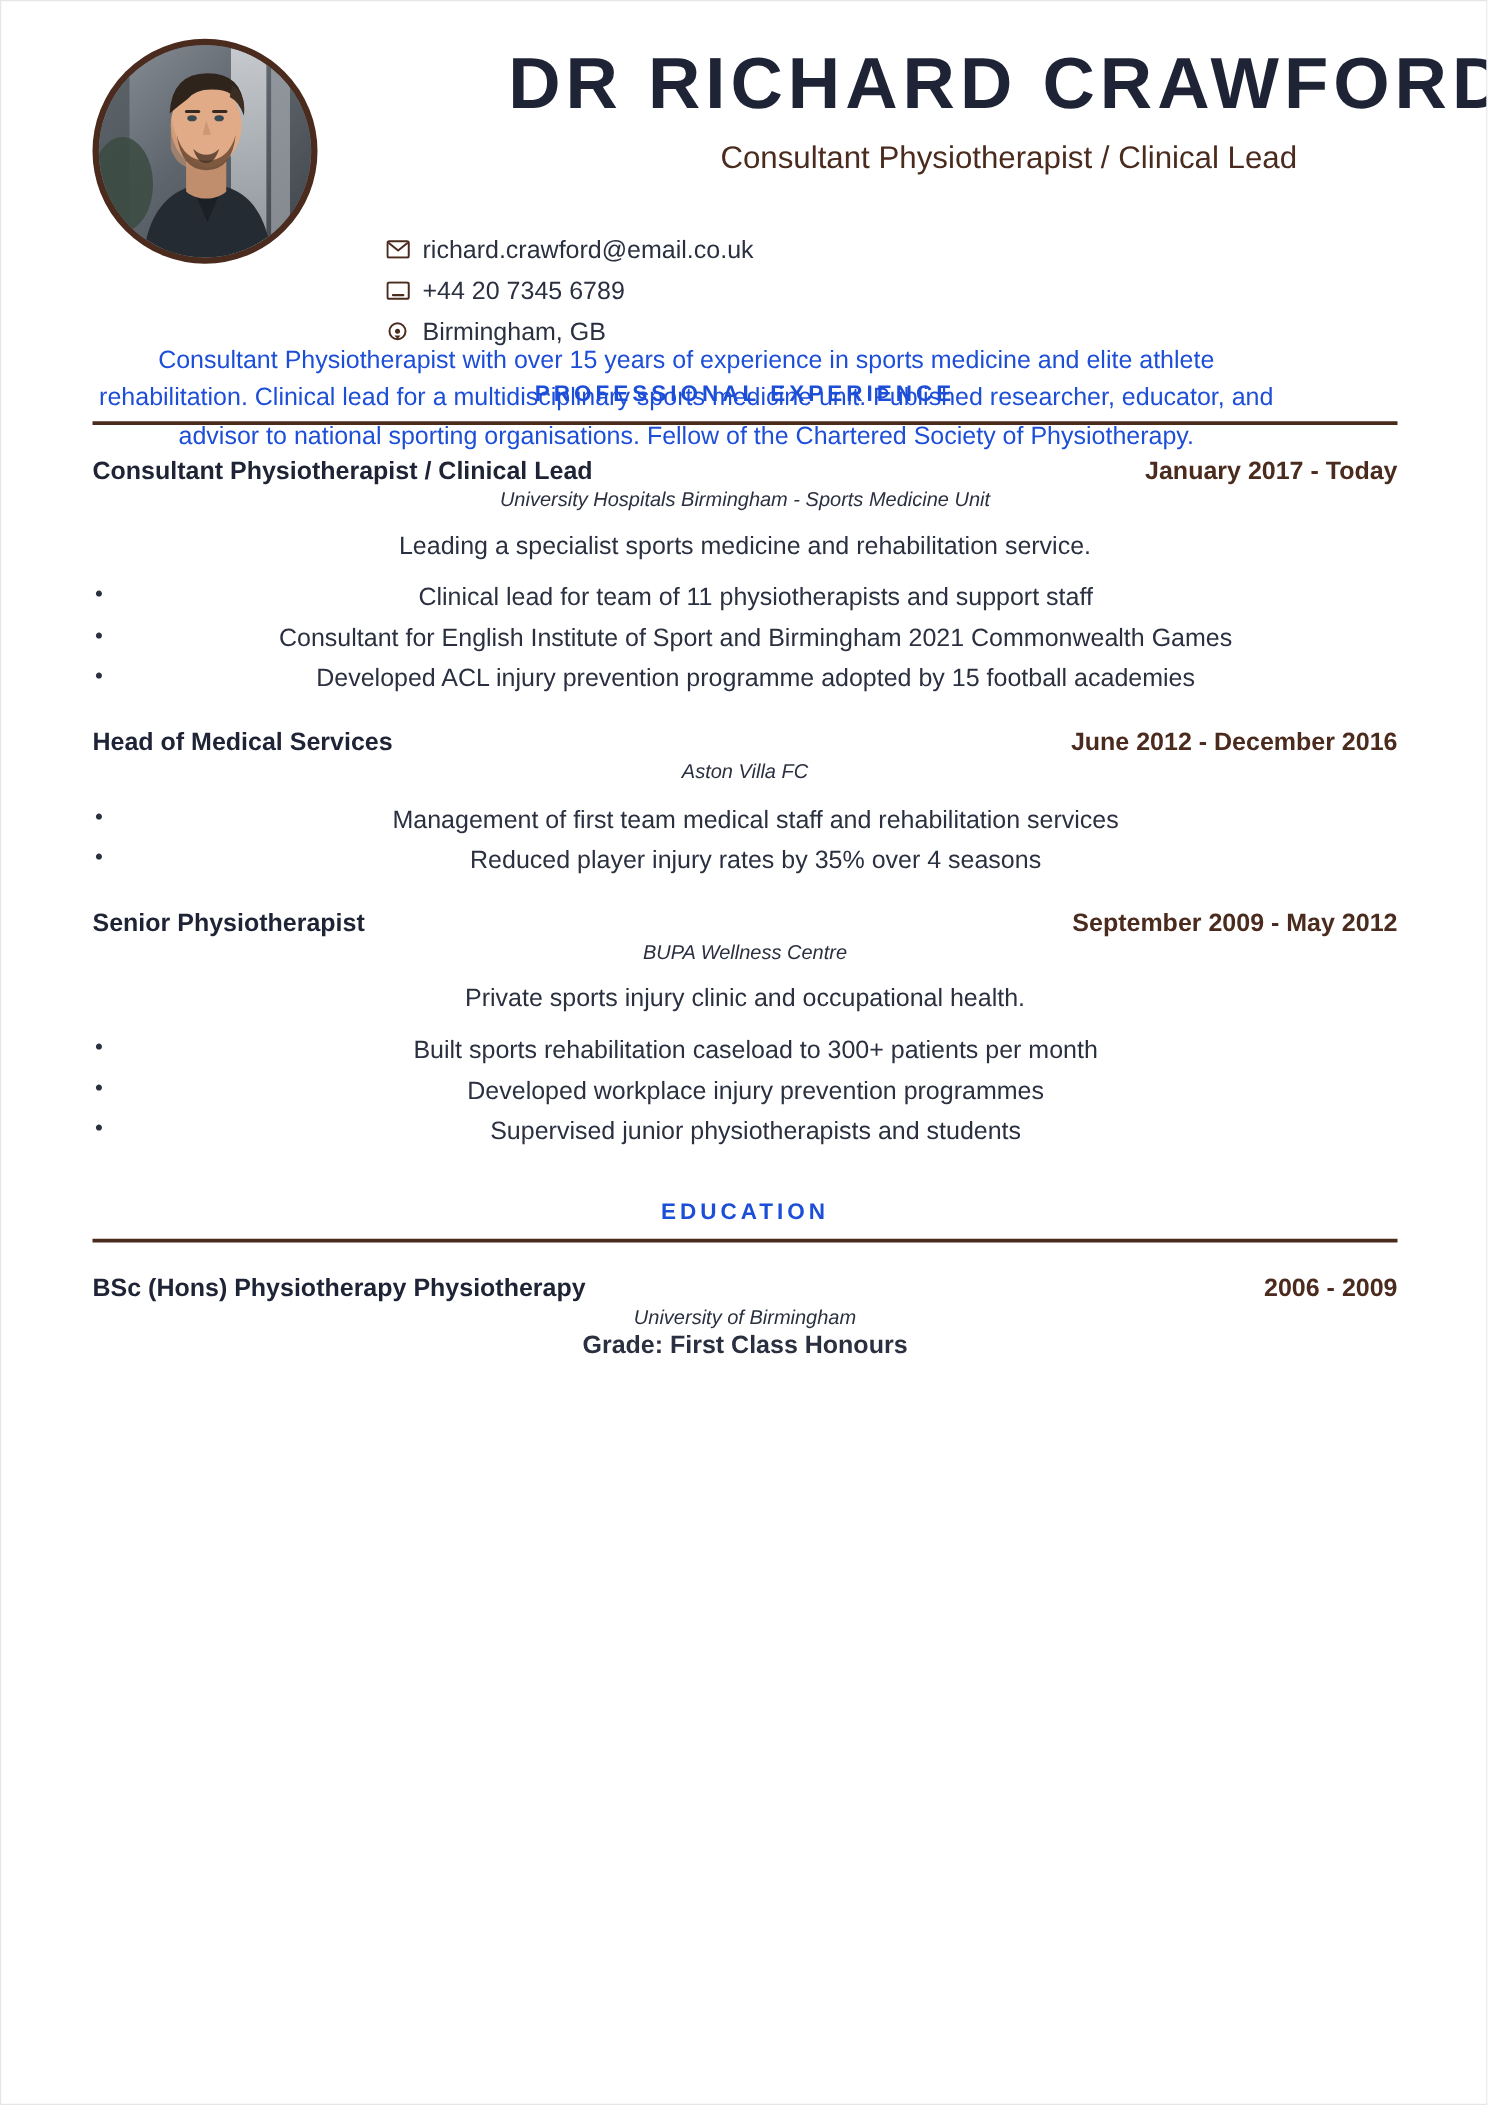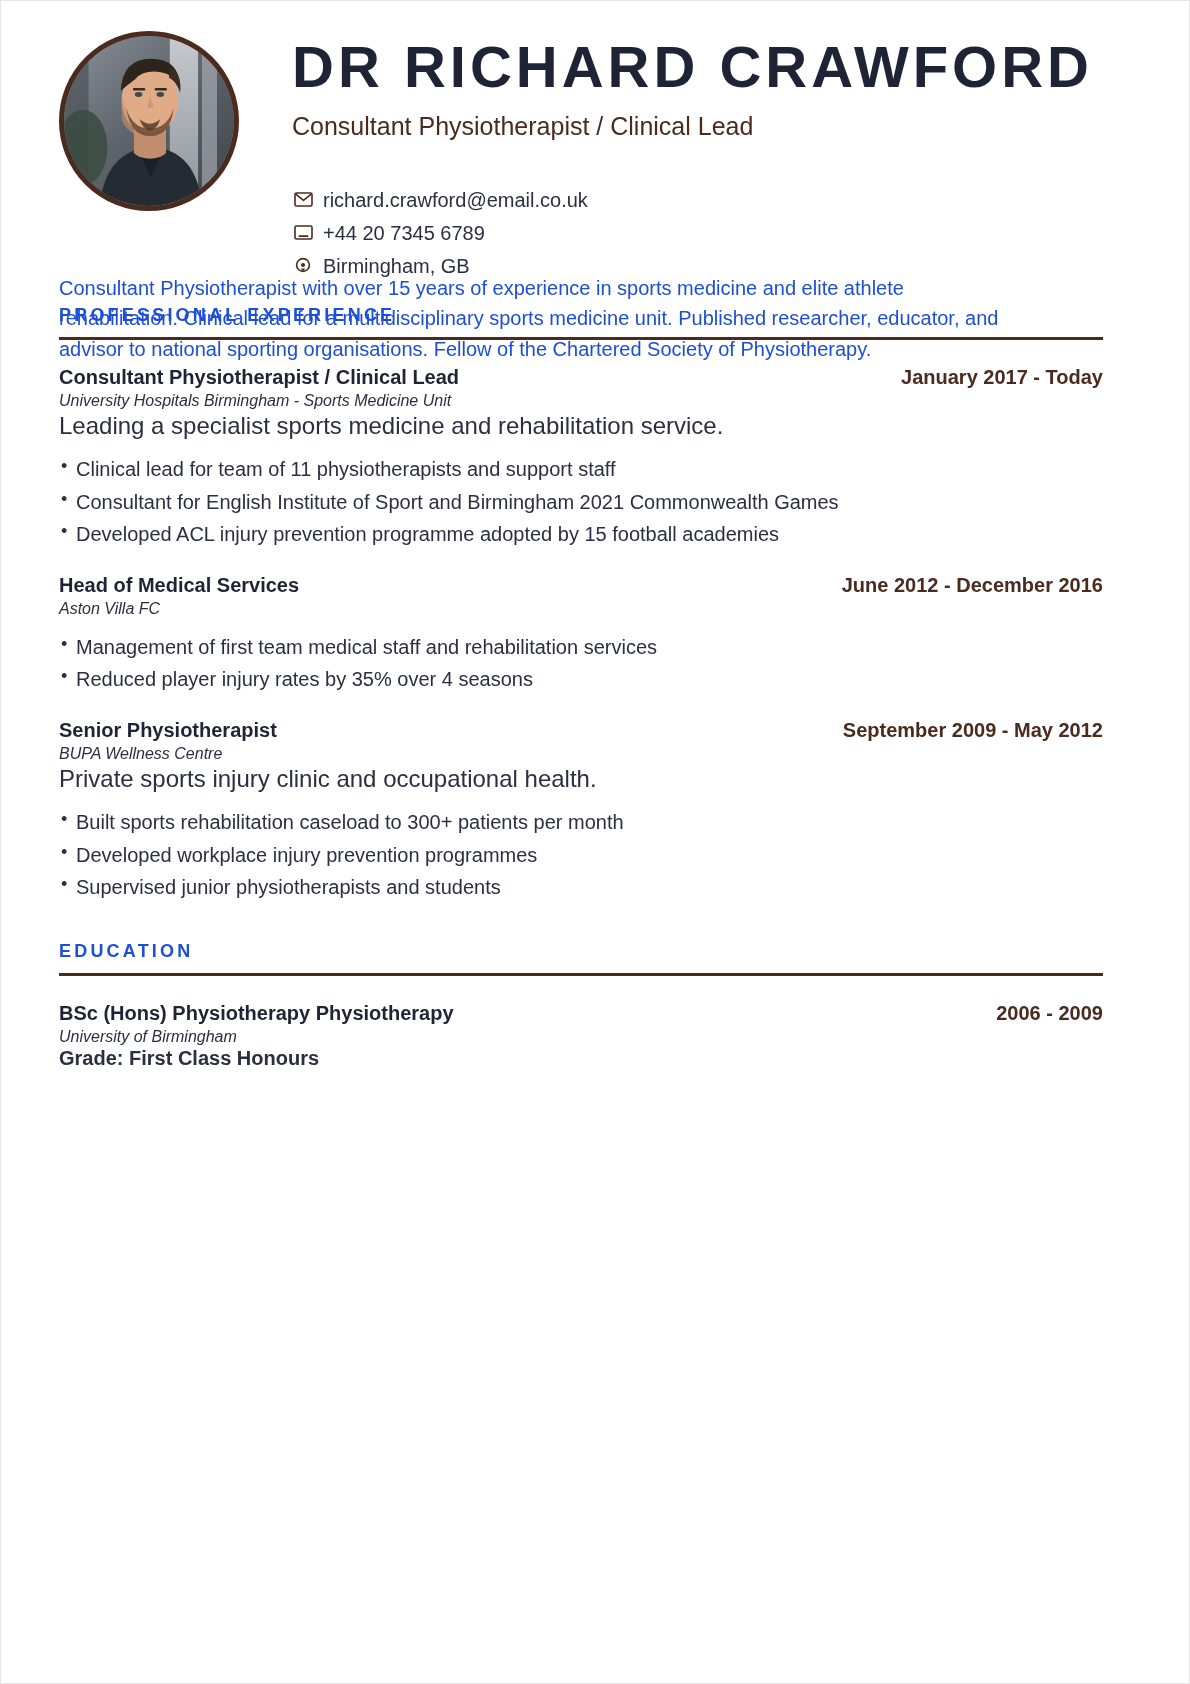--- a/index.html
+++ b/index.html
@@ -1,20 +1,20 @@
 <!DOCTYPE html>
 <html><head>
 <meta charset="utf-8">
 <style>
   html,body{margin:0;padding:0;background:#ffffff;}
   body{width:1190px;height:1684px;font-family:"Liberation Sans",sans-serif;
        -webkit-font-smoothing:antialiased;}
   .page{position:relative;width:1190px;height:1684px;background:#fff;box-sizing:border-box;
         border:1px solid #e6e6e6;overflow:hidden;}
-  .inner{position:absolute;left:58px;top:0;width:1044px;}
+  .inner{position:absolute;left:73px;top:0;width:1044px;text-align:center;}
 
   
   .header{position:relative;height:270px;}
   .photo-wrap{position:absolute;left:0px;top:30px;width:180px;height:180px;border-radius:50%;
        border:5px solid #4a2b1e;box-sizing:border-box;overflow:hidden;background:#6f7378;}
   .photo{position:absolute;inset:0;overflow:hidden;border-radius:50%;}
   .photo svg{display:block;width:100%;height:100%;}
 
   .head-text{position:absolute;left:233px;top:36px;width:1000px;}
   .name{font-size:58px;font-weight:700;color:#1e2435;letter-spacing:4px;line-height:1.04;
@@ -34,21 +34,21 @@
   .section{margin-top:0;}
   .sec-head{font-size:18px;font-weight:700;color:#1d4ed8;letter-spacing:3.2px;
             text-transform:uppercase;}
   .rule{height:3px;background:#4a2b1e;margin-top:11px;width:100%;}
 
   .entry{margin-top:26px;}
   .entry-top{display:flex;justify-content:space-between;align-items:baseline;}
   .entry-title{font-size:20px;font-weight:700;color:#1e2435;}
   .entry-date{font-size:20px;font-weight:700;color:#4a2b1e;white-space:nowrap;padding-left:20px;}
   .entry-org{font-size:16px;font-style:italic;color:#2b3040;margin-top:3px;}
-  .entry-desc{font-size:24px;color:#2b3040;margin-top:2px;}
+  .entry-desc{font-size:20px;color:#2b3040;margin-top:16px;}
   .bullets{margin:16px 0 0 0;padding:0;list-style:none;}
   .bullets li{font-size:20px;color:#2b3040;line-height:1.33;padding-left:17px;position:relative;
               margin-bottom:6px;}
   .bullets li:before{content:"\2022";position:absolute;left:2px;top:-1px;color:#2b3040;font-size:18px;}
   .entry-grade{font-size:20px;font-weight:700;color:#2b3040;margin-top:1px;}
   .sec-gap{height:34px;}
 </style>
 </head>
 <body>
 

